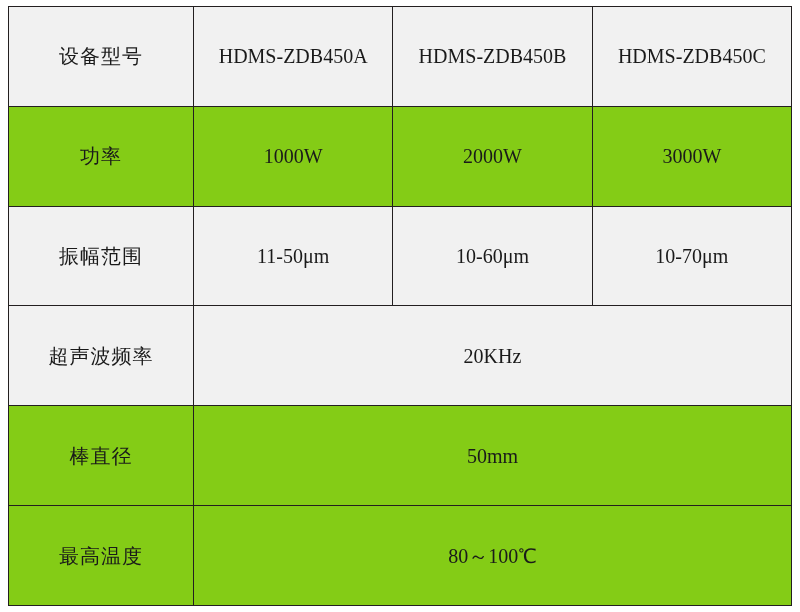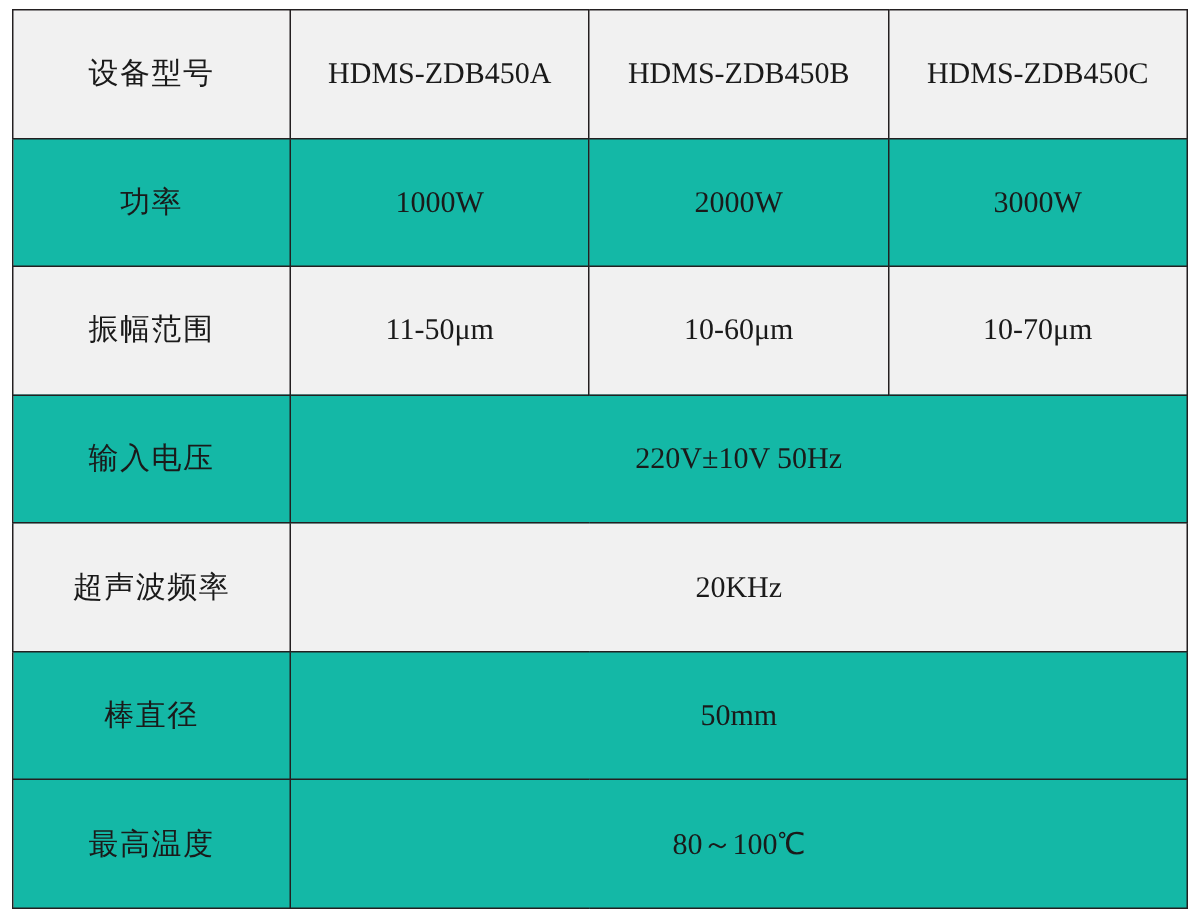--- a/index.html
+++ b/index.html
@@ -37,21 +37,21 @@
   }
   td.label-cell {
     width: 176px;
     font-size: 21px;
     letter-spacing: 1px;
   }
   .row-odd td {
     background: #f1f1f1;
   }
   .row-even td {
-    background: #14b8a6;
+    background: #84cc16;
   }
 </style>
 </head>
 <body>
 
 <div class="spec-table-wrap">
   <table class="spec-table">
     <tbody>
 
       <tr class="row-odd">
@@ -68,24 +68,20 @@
         <td>3000W</td>
       </tr>
 
       <tr class="row-odd">
         <td class="label-cell">振幅范围</td>
         <td>11-50μm</td>
         <td>10-60μm</td>
         <td>10-70μm</td>
       </tr>
 
-      <tr class="row-even">
-        <td class="label-cell">输入电压</td>
-        <td colspan="3">220V±10V  50Hz</td>
-      </tr>
 
       <tr class="row-odd">
         <td class="label-cell">超声波频率</td>
         <td colspan="3">20KHz</td>
       </tr>
 
 
 
       <tr class="row-even">
         <td class="label-cell">棒直径</td>

